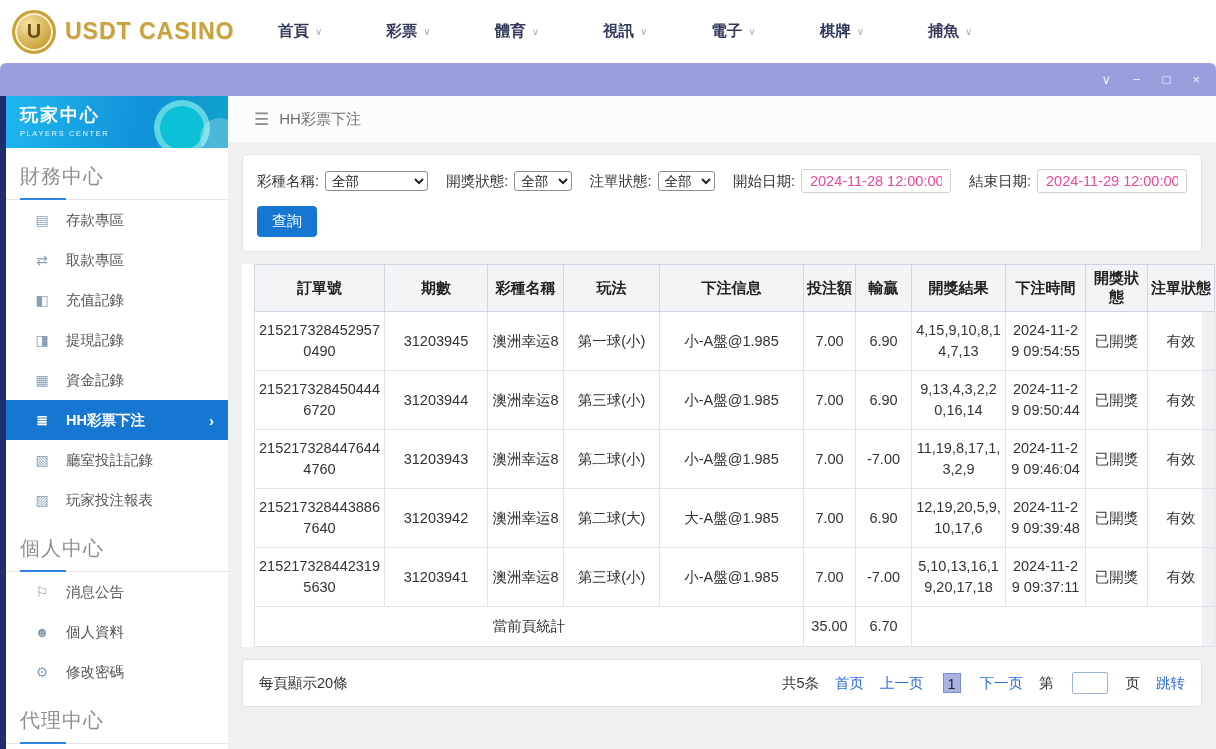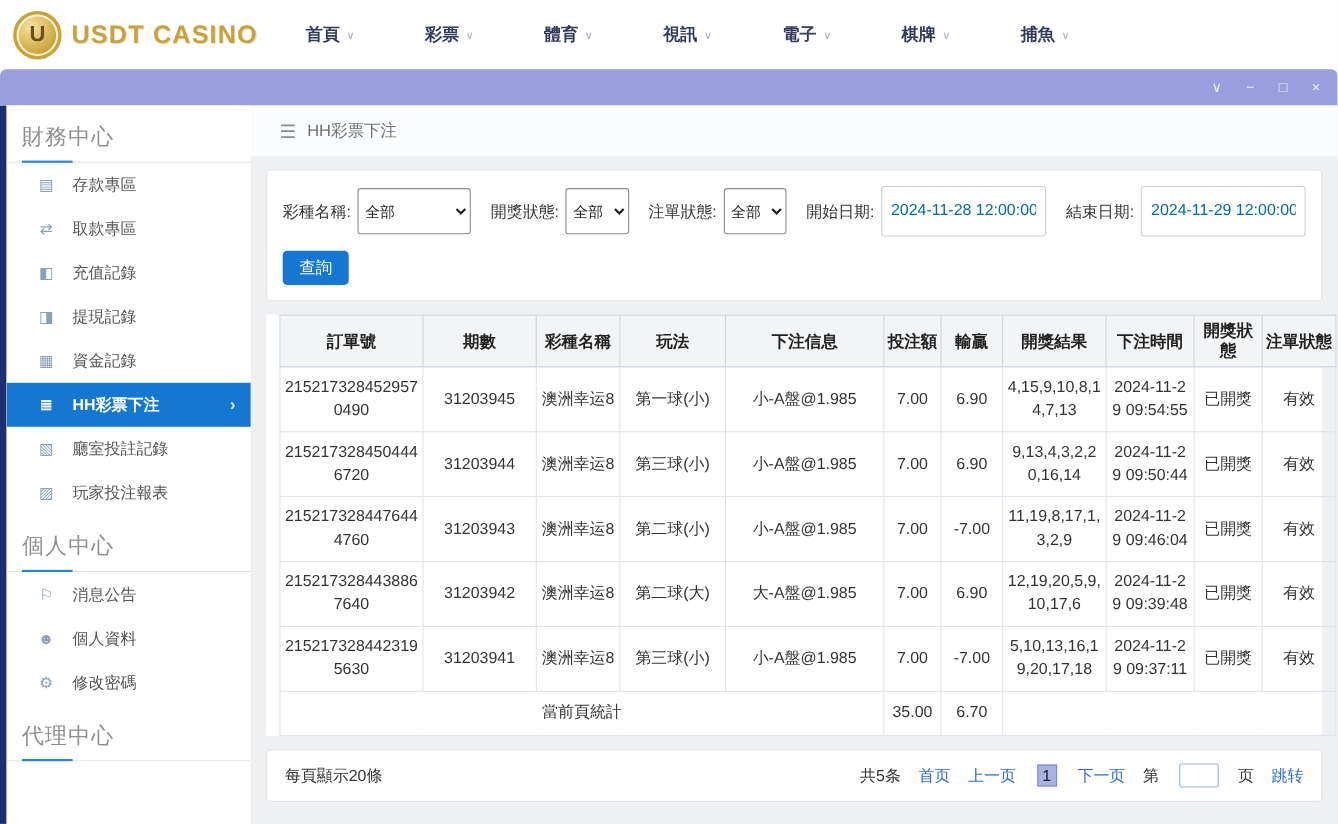--- a/index.html
+++ b/index.html
@@ -52,26 +52,26 @@
   
   .main { flex:1; padding:0 14px; overflow:hidden; }
   .breadcrumb-bar { margin:0 -14px; height:46px; background:#fbfcfd; display:flex; align-items:center;
     gap:10px; padding:0 26px; color:#707070; font-size:15px; }
   .hamburger { font-size:17px; color:#8a8a8a; cursor:pointer; }
 
   .filter-panel { margin-top:12px; background:#ffffff; border:1px solid #e3e3e3; border-radius:4px; padding:14px; }
   .filter-row { display:flex; align-items:center; font-size:14.5px; color:#333; white-space:nowrap; }
   .flabel { margin-right:6px;text-align:right; }
   .fgap { margin-right:18px; }
-  .sel { height:42px; border:1px solid #8d8d8d; border-radius:3px; background:#fff; font-size:13.5px;
+  .sel { height:20px; border:1px solid #8d8d8d; border-radius:3px; background:#fff; font-size:13.5px;
     font-family:"Liberation Sans", sans-serif; color:#222; padding:0 2px; }
   .sel-wide { width:112px; }
   .sel-narrow { width:62px; }
-  .date-input { height:46px; width:150px; border:1px solid #d0d0d0; border-radius:3px; padding:0 8px;
-    font-size:14.5px; color:#0369a1; font-family:"Liberation Sans", sans-serif; }
+  .date-input { height:24px; width:150px; border:1px solid #d0d0d0; border-radius:3px; padding:0 8px;
+    font-size:14.5px; color:#ec4899; font-family:"Liberation Sans", sans-serif; }
   .btn-search { margin-top:13px; padding:6px 15px; background:#1677d2; color:#fff; border:none;
     border-radius:4px; font-size:15px; cursor:pointer; font-family:"Liberation Sans", sans-serif; }
 
   .table-panel { margin-top:12px; background:#ffffff; }
   table { width:100%; border-collapse:collapse; table-layout:fixed;margin-left:12px; }
   th { background:#f3f4f6; border:1px solid #ccd6e4; font-size:15px; font-weight:700; color:#222;
     height:42px; padding:4px 2px; }
   td { border:1px solid #dfe3e9; font-size:14.5px; color:#333; text-align:center; padding:8px 4px;
     line-height:1.45; word-break:break-all; }
   .sum-td { padding:9px 4px; }
@@ -132,20 +132,24 @@
     <span>∨</span>
     <span>−</span>
     <span>□</span>
     <span class="win-close">×</span>
   </div>
 </div>
 
 <div class="app">
 
   <aside class="sidebar">
+    <div class="sb-header">
+      <div class="sb-title">玩家中心</div>
+      <div class="sb-sub">PLAYERS CENTER</div>
+    </div>
 
     <div class="sb-section-head">財務中心</div>
     <div class="sb-item">
       <span class="sb-icon">▤</span>
       <span>存款專區</span>
     </div>
     <div class="sb-item">
       <span class="sb-icon">⇄</span>
       <span>取款專區</span>
     </div>

